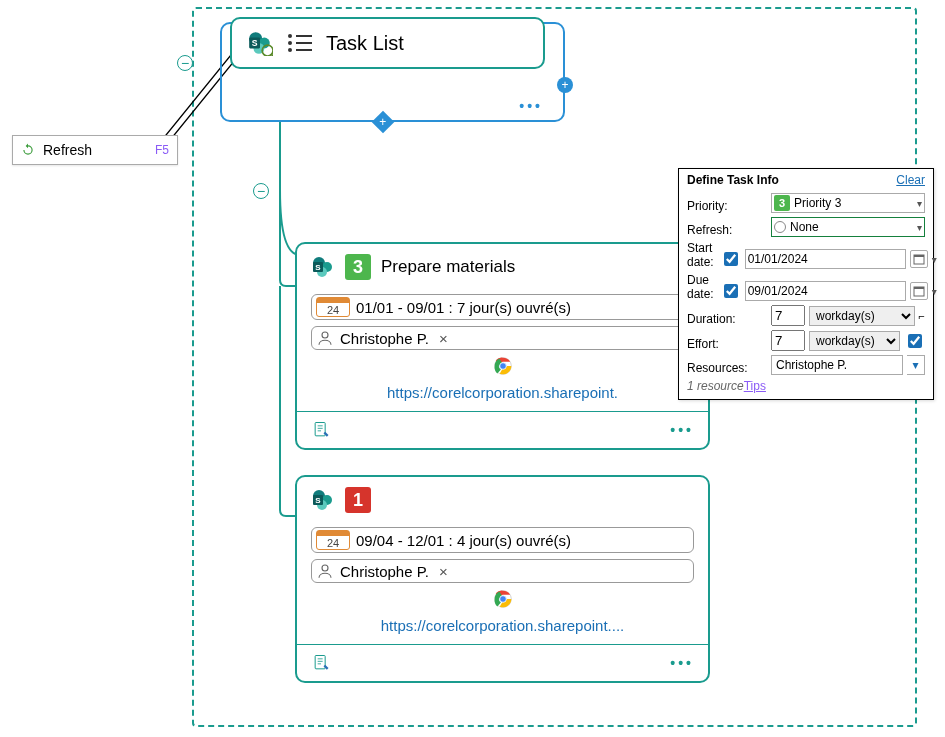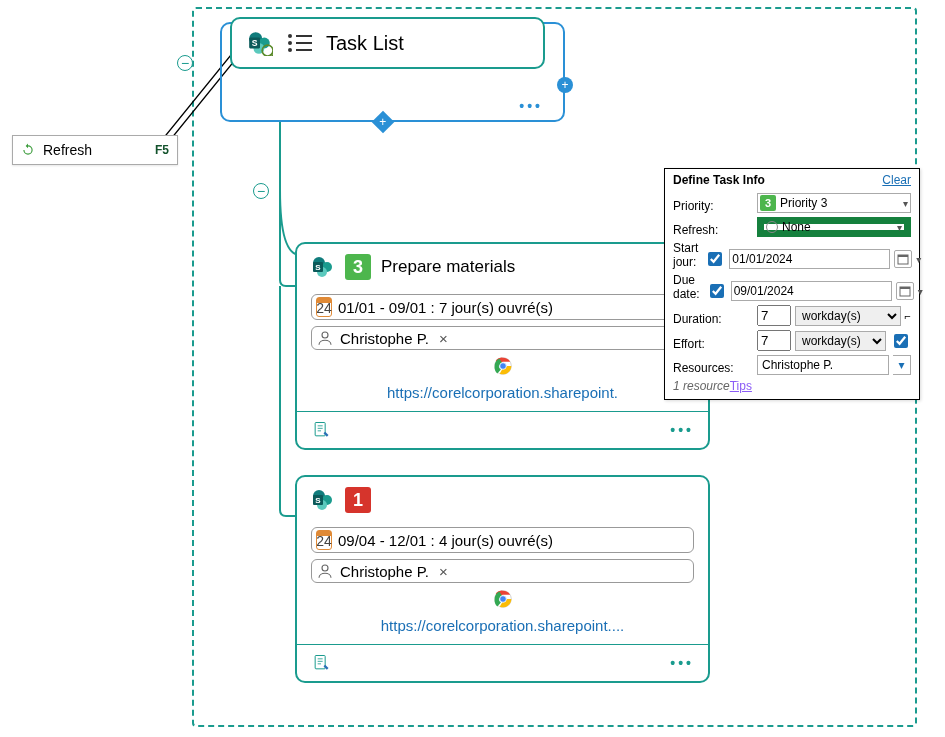--- a/index.html
+++ b/index.html
@@ -33,21 +33,21 @@
     padding: 4px 2px;
     box-shadow: 0 1px 2px rgba(0,0,0,.1);
     text-align: center;
   }
   .context-menu .row {
     display: flex;
     align-items: center;
     padding: 2px 6px;
     gap: 8px;
   }
-  .context-menu .row .kbd { margin-left: auto; color: #14532d; font-size: 12px; font-weight: bold; }
+  .context-menu .row .kbd { margin-left: auto; color: #8b5cf6; font-size: 12px; }
   .refresh-icon {
     width: 14px; height: 14px;
   }
 
   .collapse-btn {
     width: 16px; height: 16px;
     border: 1.5px solid #1a9b8e;
     border-radius: 50%;
     background: #fff;
     display: flex; align-items: center; justify-content: center;
@@ -147,39 +147,39 @@
   .pill {
     border: 1px solid #999;
     border-radius: 6px;
     padding: 2px 8px 2px 4px;
     display: inline-flex;
     align-items: center;
     gap: 6px;
     font-size: 15px;
   }
   .cal-icon {
-    width: 16px; height: 20px; border: 1px solid #e08a36;
+    width: 34px; height: 20px; border: 1px solid #e08a36;
     border-radius: 3px; position:relative;
     display:flex;align-items:flex-end;justify-content:center;
-    font-size:14px;color:#444;
+    font-size:11px;color:#444;
   }
   .cal-icon::before{
     content:""; position:absolute;left:0;right:0;top:0;height:5px;
     background:#e08a36;
   }
   .person-icon {
     width: 18px; height: 18px; }
   .pill .x { color:#555; margin-left:4px; cursor:pointer; }
   .chrome-icon, .doc-icon { width:20px; height:20px; }
   .link-row { display:flex; align-items:center; gap:8px; color:#1a6fb5; font-size:15px;flex-direction:column; }
 
   
   .panel {
     position:absolute;
-    left: 664px; top: 168px;
+    left: 678px; top: 168px;
     width: 256px;
     border: 1px solid #000;
     background:#fff;
     box-shadow: 1px 1px 3px rgba(0,0,0,.15);
     font-size: 12px;
   }
   .panel .titlebar {
     display:flex; justify-content:space-between; align-items:center;
     padding: 4px 8px;
     font-weight: bold;
@@ -411,31 +411,31 @@
           <span class="mini-prio">3</span>
           <span>Priority 3</span>
         </span>
         <span style="color:#555;font-size:10px;">▾</span>
       </div>
     </div>
   </div>
   <div class="row">
     <span class="lbl">Refresh:</span>
     <div class="ctrl">
-      <div class="wide" style="border:7px solid #15803d;height:20px;display:flex;align-items:center;padding:0 2px;justify-content:space-between;">
+      <div class="wide" style="border:1px solid #15803d;height:20px;display:flex;align-items:center;padding:0 2px;justify-content:space-between;">
         <span style="display:flex;align-items:center;gap:4px;">
           <span style="width:12px;height:12px;border:1px solid #888;border-radius:50%;display:inline-block;"></span>
           <span>None</span>
         </span>
         <span style="color:#555;font-size:10px;">▾</span>
       </div>
     </div>
   </div>
   <div class="row">
-    <span class="lbl">Start jour:</span>
+    <span class="lbl">Start date:</span>
     <div class="ctrl">
       <input type="checkbox" class="chk" checked="" style="">
       <input type="text" class="wide" value="01/01/2024" style="">
       <span class="cal-btn">
           <svg width="12" height="12" viewBox="0 0 12 12">
             <rect x="1" y="2" width="10" height="9" fill="none" stroke="#666"></rect>
             <rect x="1" y="2" width="10" height="2" fill="#666"></rect>
           </svg>
         </span>
       <span style="color:#555;font-size:10px;">▾</span>

